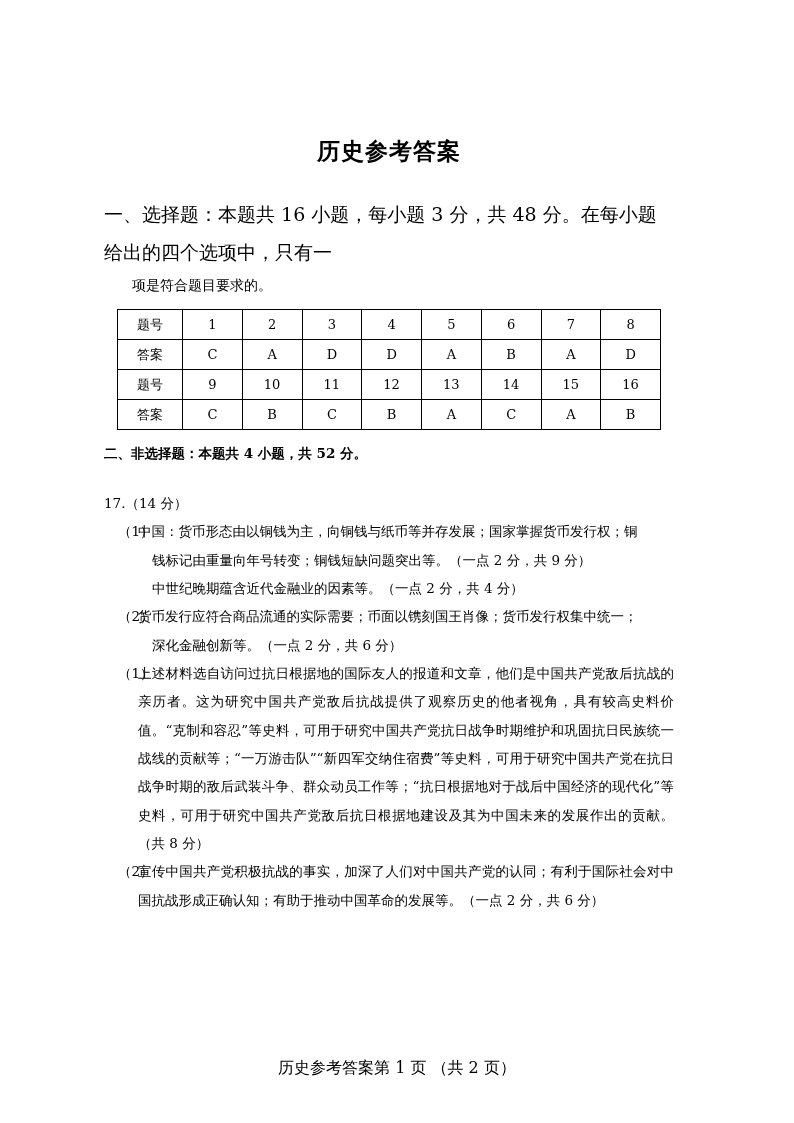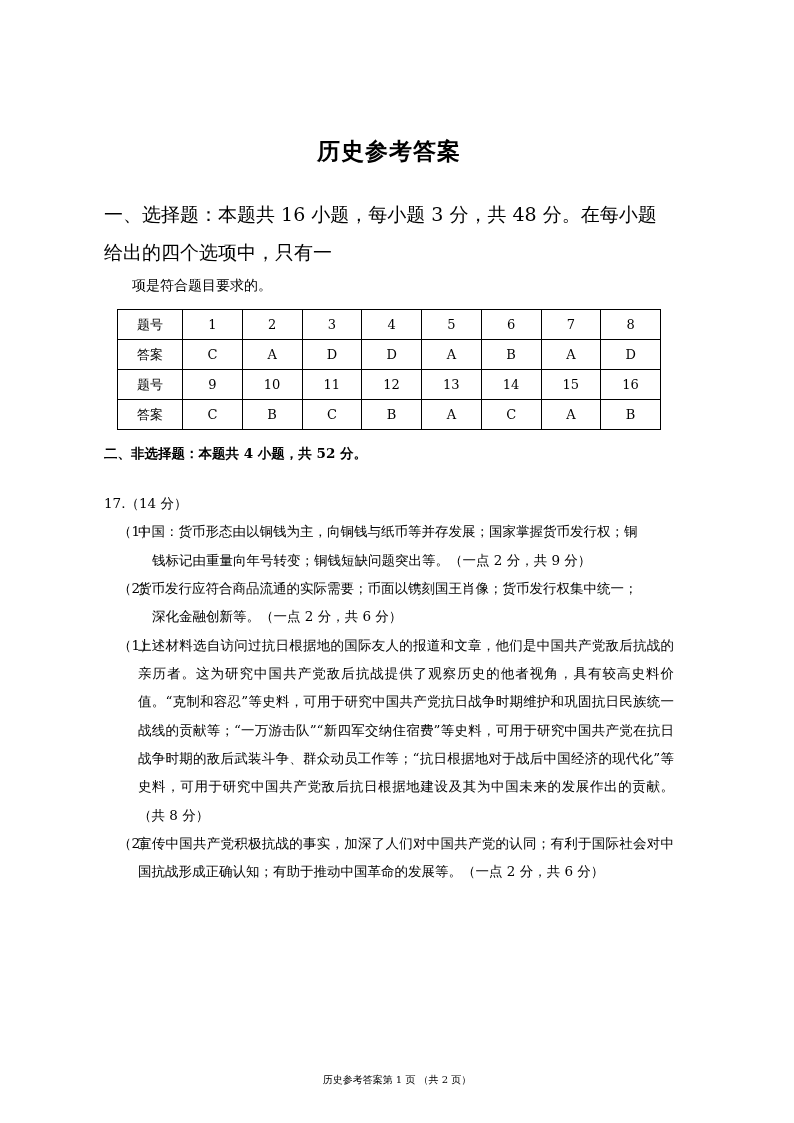--- a/index.html
+++ b/index.html
@@ -91,23 +91,23 @@
     padding-left: 48px;
     font-size: 13.5px;
     line-height: 2.1;
     text-align: justify;
     text-justify: inter-ideograph;
   }
   .footer {
     position: absolute;
     left: 0;
     right: 0;
-    bottom: 36px;
+    bottom: 44px;
     text-align: center;
-    font-size: 10px;
+    font-size: 16px;
     font-family: "DejaVu Serif", "Liberation Serif", serif;
   }
 </style>
 </head>
 <body>
 
 <div class="page">
 
   <div class="doc-title">历史参考答案</div>
 
@@ -169,20 +169,21 @@
     <span>二、非选择题：</span><span>本题共 4 小题，共 52 分。</span>
   </div>
 
   <div class="qnum">17.（14 分）</div>
 
   <div class="para-row">
     <span class="marker">（1）</span>
     <span class="body-text">中国：货币形态由以铜钱为主，向铜钱与纸币等并存发展；国家掌握货币发行权；铜</span>
   </div>
   <div class="sub-indent">钱标记由重量向年号转变；铜钱短缺问题突出等。（一点 2 分，共 9 分）</div>
+  <div class="sub-indent">中世纪晚期蕴含近代金融业的因素等。（一点 2 分，共 4 分）</div>
 
   <div class="para-row">
     <span class="marker">（2）</span>
     <span class="body-text">货币发行应符合商品流通的实际需要；币面以镌刻国王肖像；货币发行权集中统一；</span>
   </div>
   <div class="sub-indent">深化金融创新等。（一点 2 分，共 6 分）</div>
 
 
   <div class="para-row">
     <span class="marker">（1）</span>

